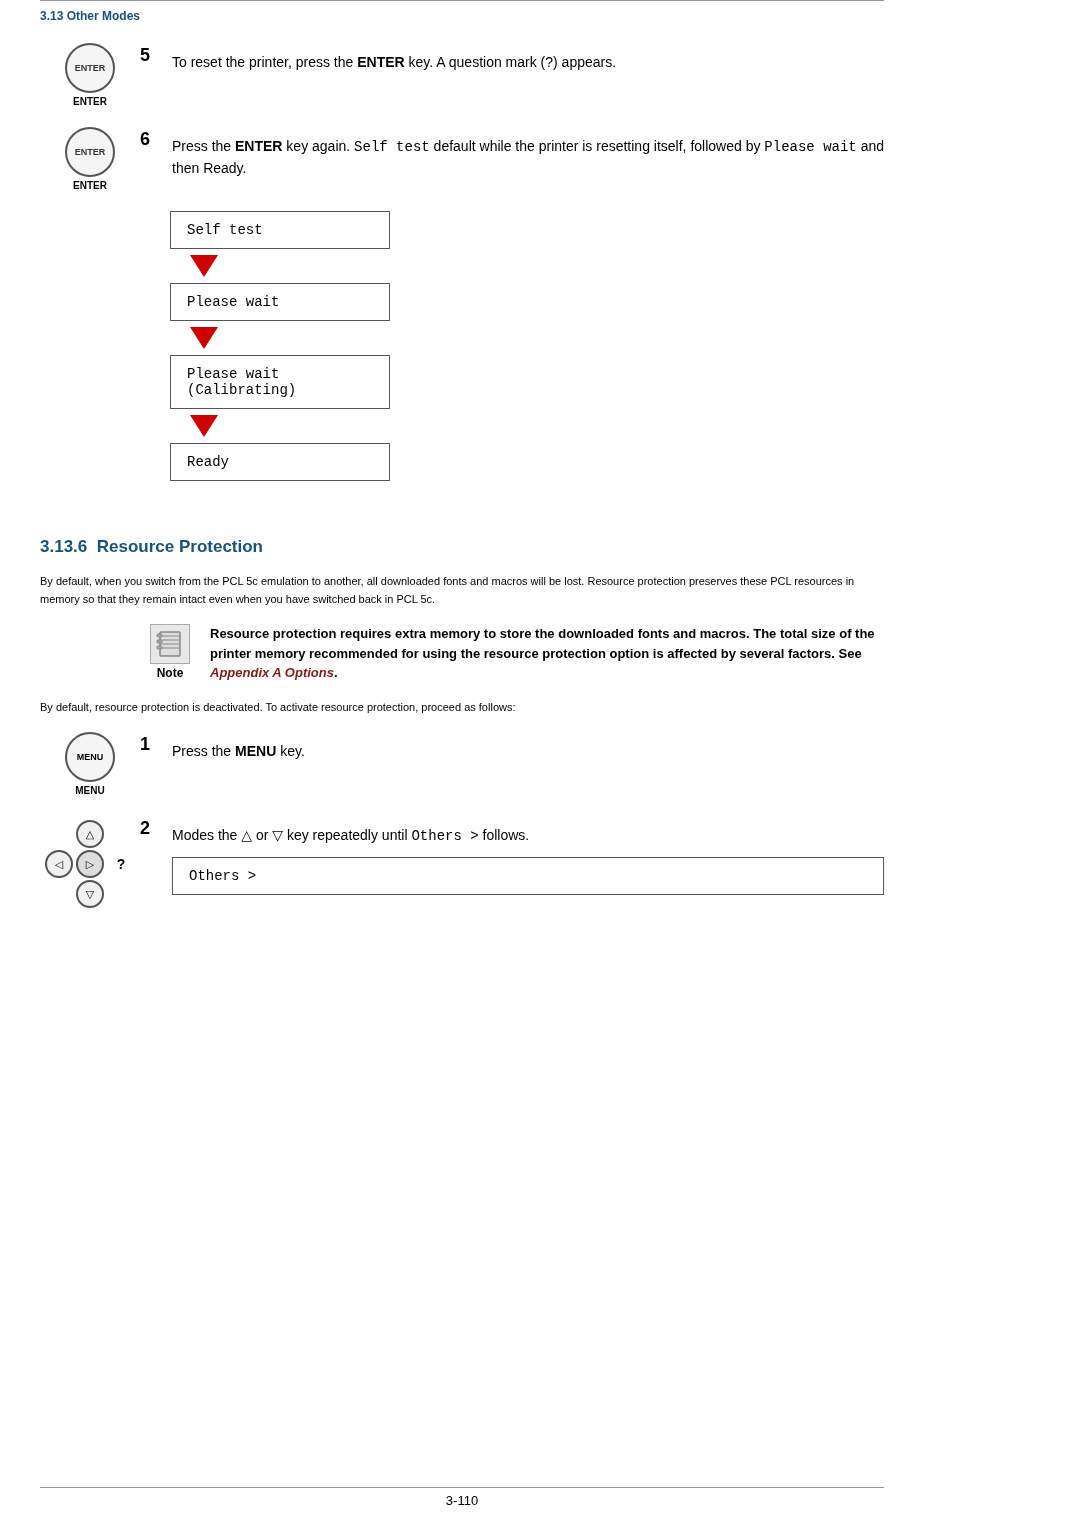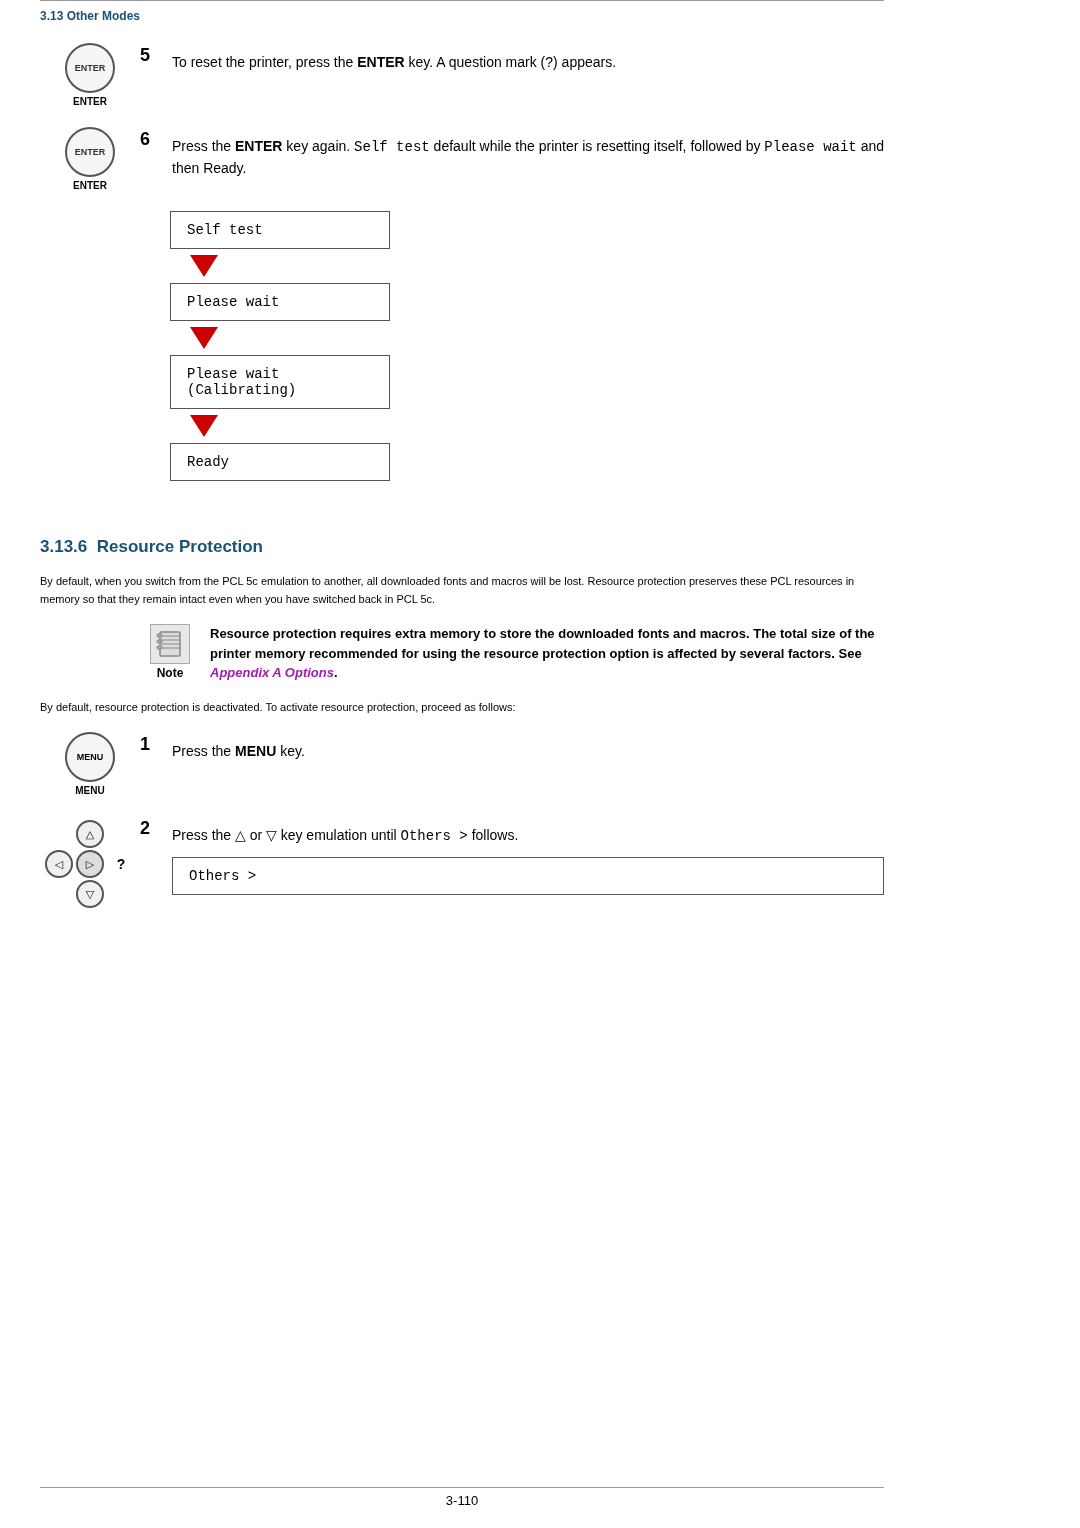--- a/index.html
+++ b/index.html
@@ -156,21 +156,21 @@
       margin-top: 2px;
     }
     .note-text {
       font-size: 13px;
       font-weight: bold;
       line-height: 1.5;
       flex: 1;
       padding-left: 10px;
     }
     .note-text .link {
-      color: #a21caf;
+      color: #7f1d1d;
       font-style: italic;
     }
     .menu-circle {
       width: 50px;
       height: 50px;
       border-radius: 50%;
       border: 2px solid #555;
       display: flex;
       align-items: center;
       justify-content: center;
@@ -335,21 +335,21 @@
           <div style="display:flex;gap:3px;">
             <div style="width:28px;height:28px;"></div>
             <div class="nav-key">▽</div>
             <div style="width:28px;height:28px;"></div>
           </div>
         </div>
       </div>
       <div class="step-number">2</div>
       <div class="step-content">
         <div class="step-text">
-          <span>Press the △ or ▽ key emulation until </span><span class="monospace">Others  &gt;</span><span> follows.</span>
+          <span>Modes the △ or ▽ key repeatedly until </span><span class="monospace">Others  &gt;</span><span> follows.</span>
         </div>
         <div class="display-box">Others          &gt;</div>
       </div>
     </div>
 
   </div>
 
   <div style="position:absolute;bottom:40px;left:40px;right:40px;border-top:1px solid #999;"></div>
   <div class="page-number">3-110</div>
 

